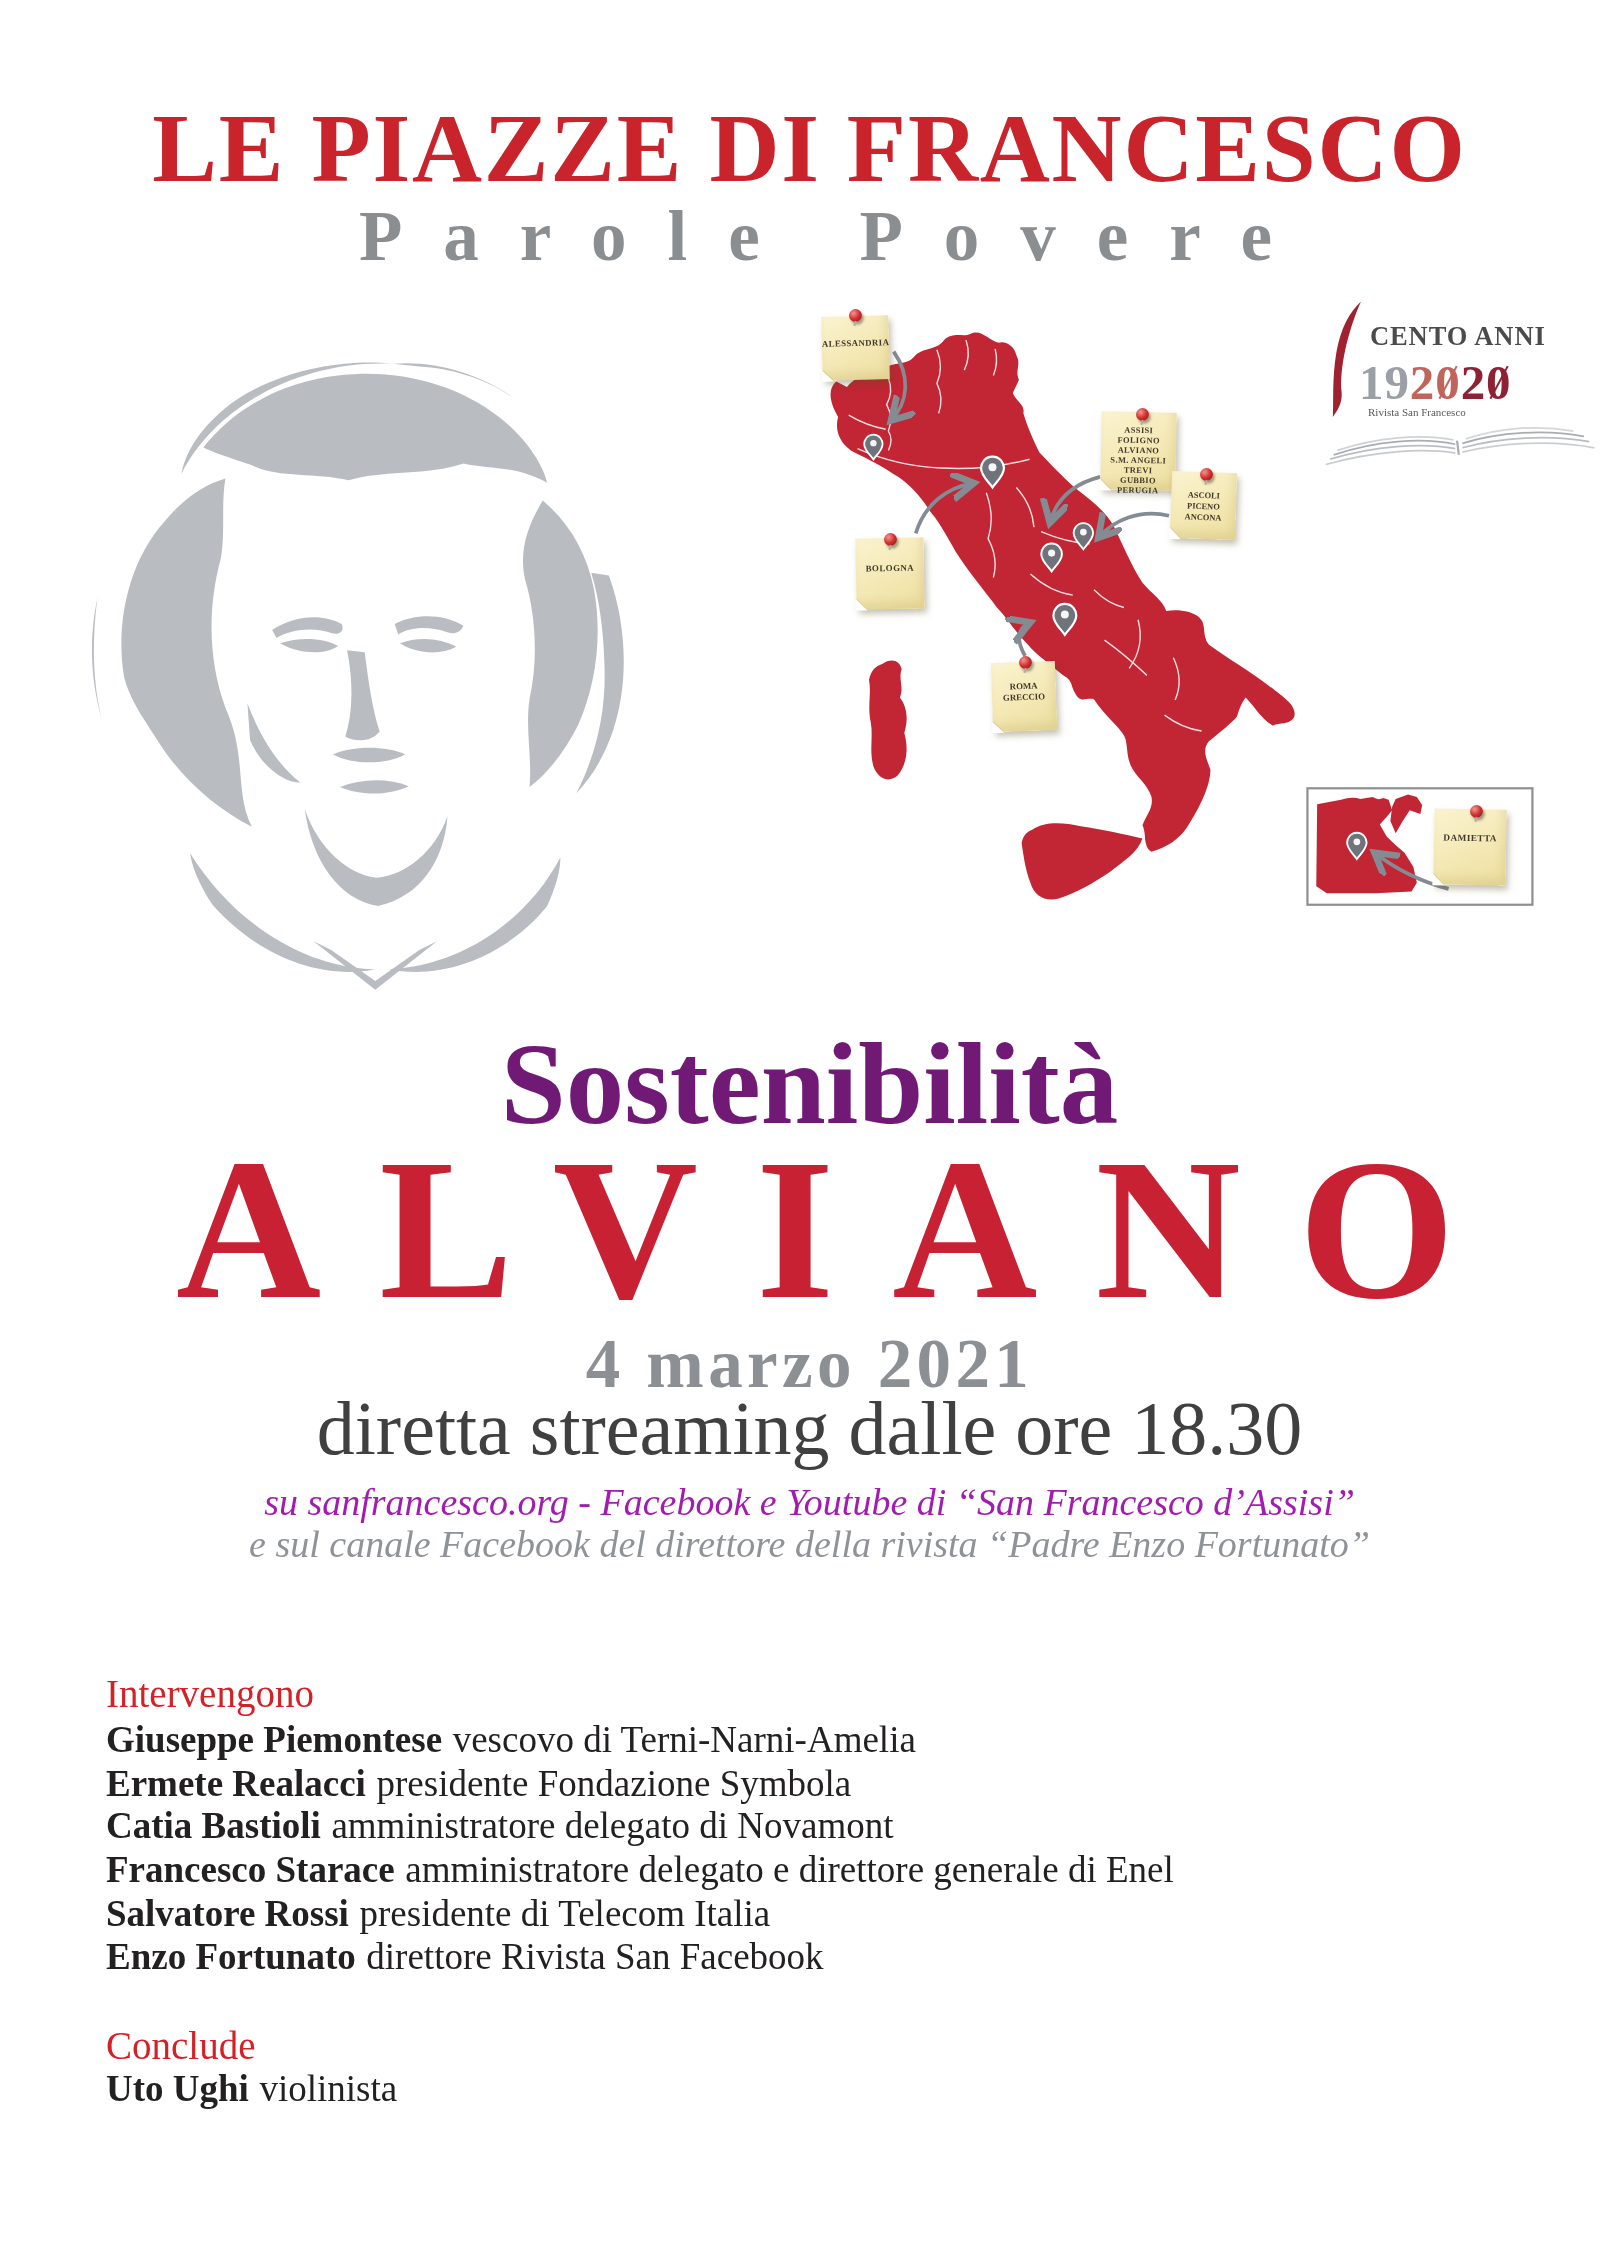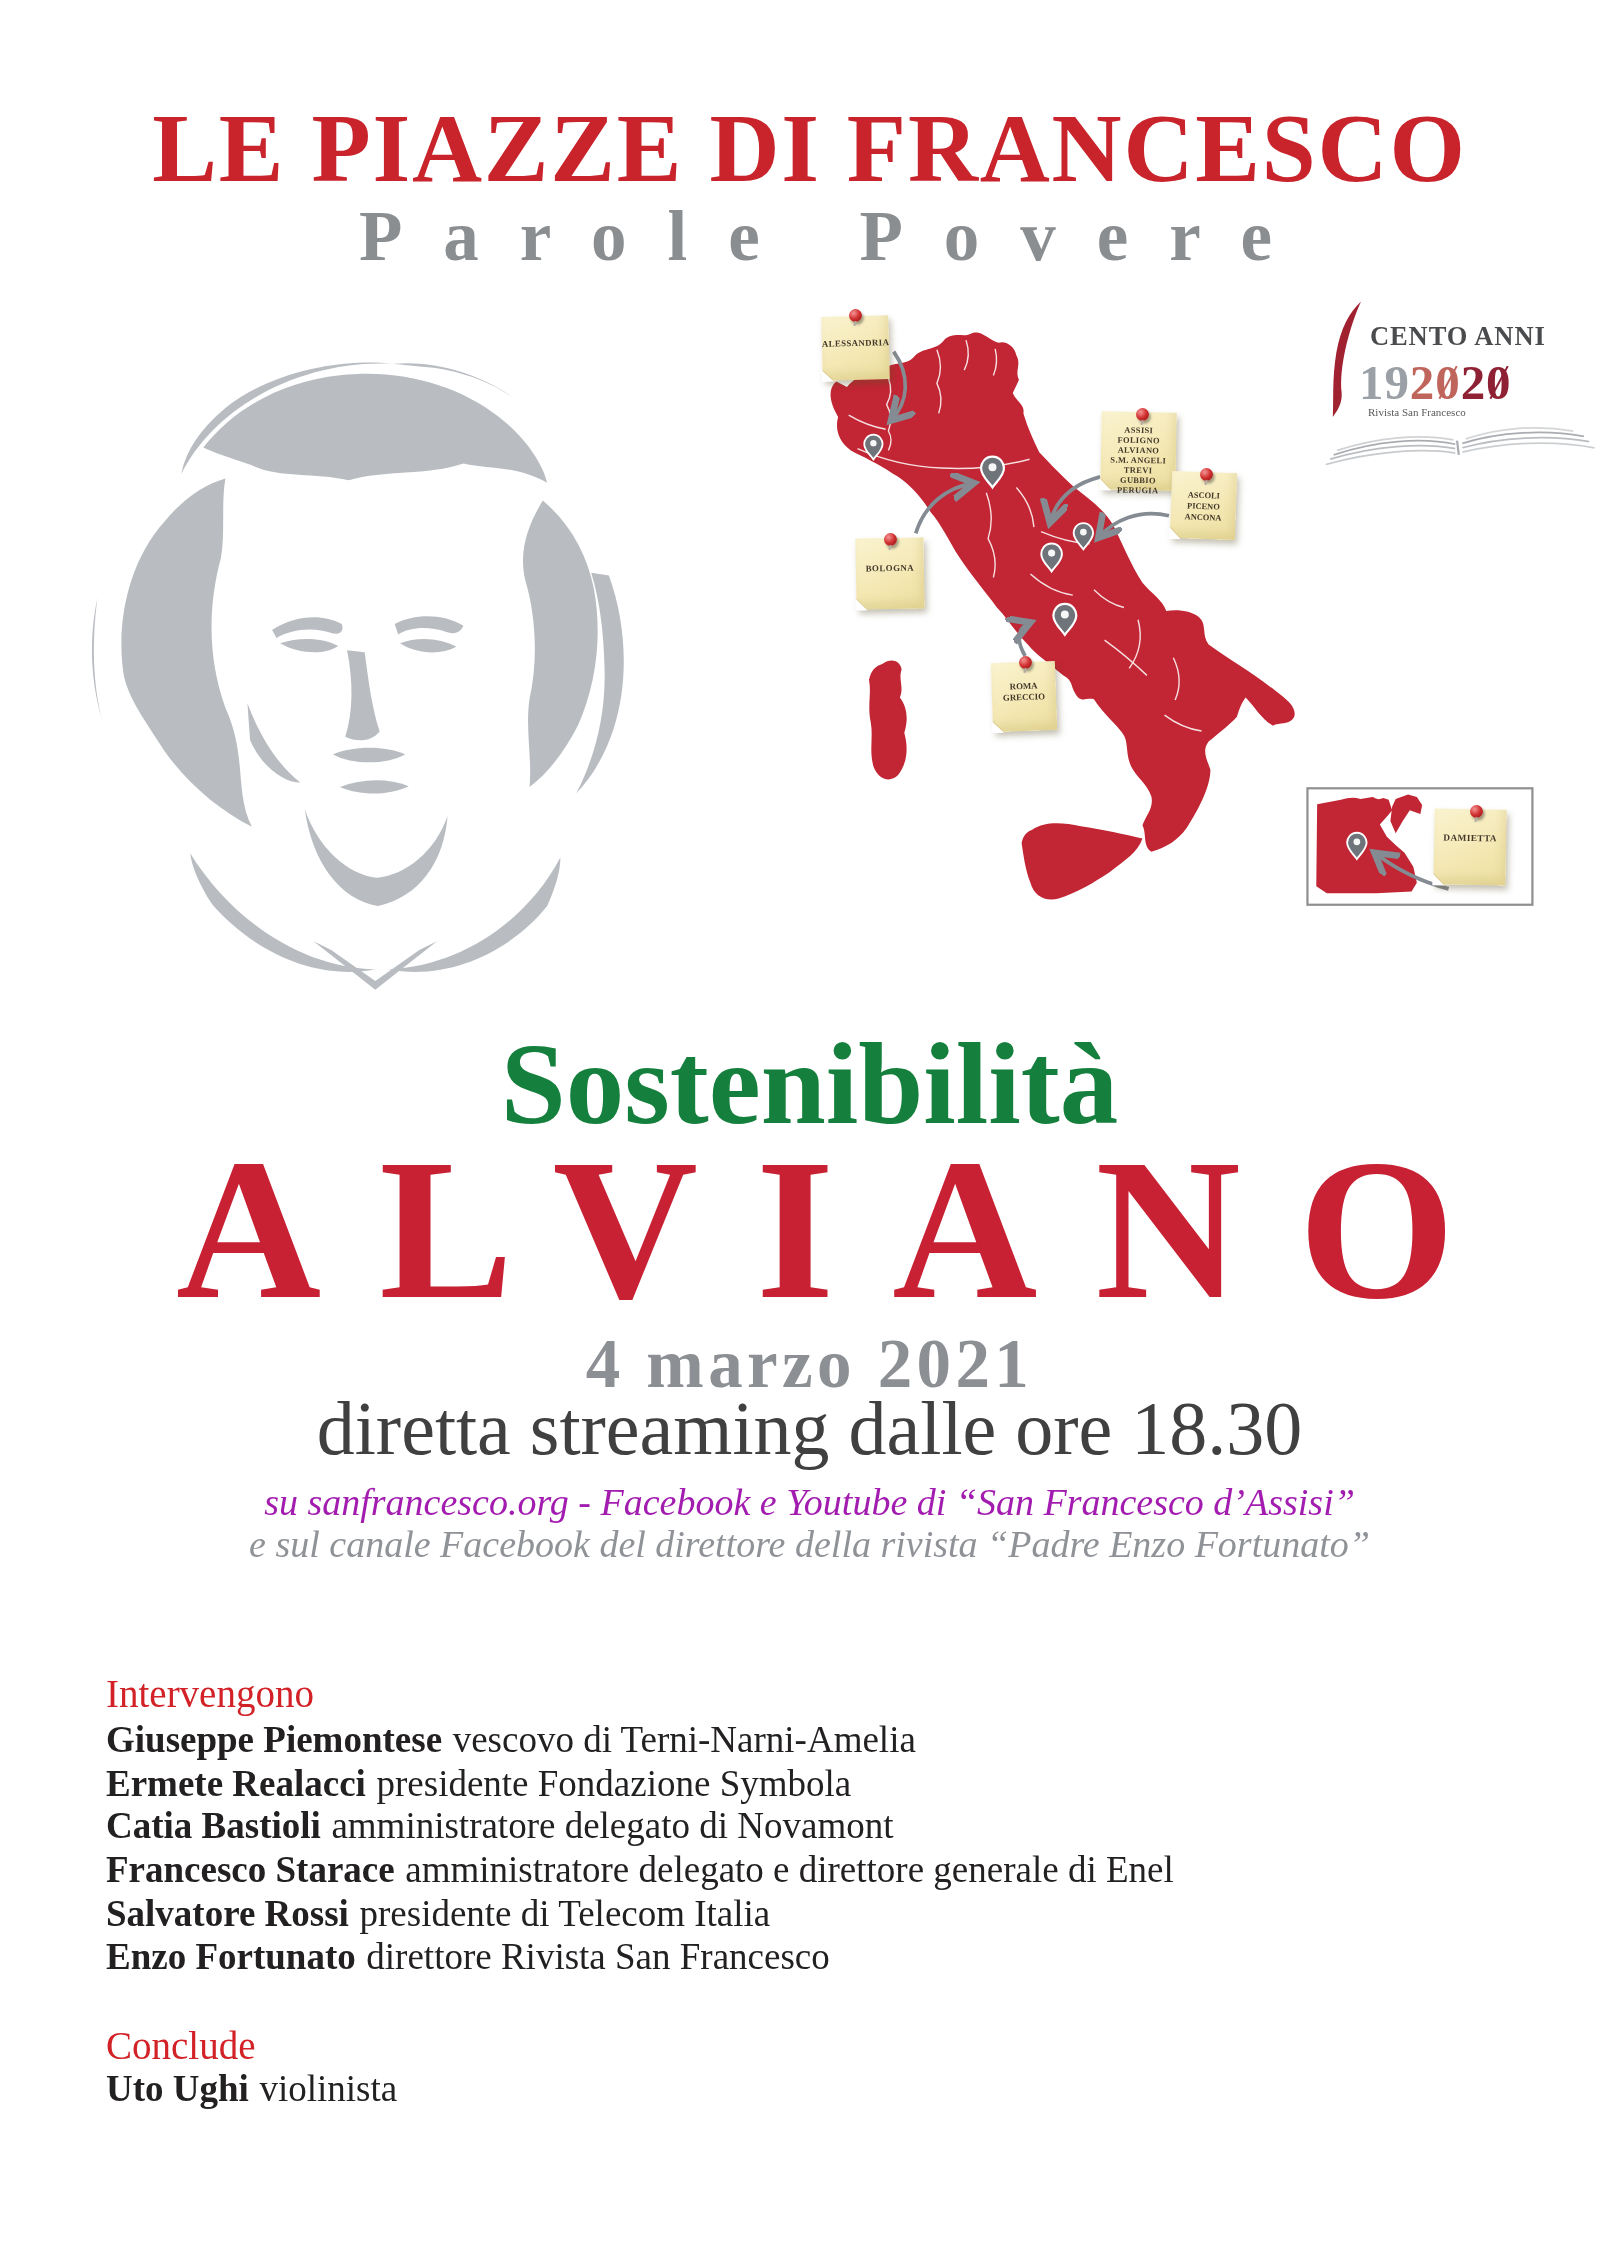--- a/index.html
+++ b/index.html
@@ -4,21 +4,21 @@
 <style>
   html,body{margin:0;padding:0;background:#ffffff;}
   .page{position:relative;width:1619px;height:2258px;background:#fff;overflow:hidden;
         font-family:"Liberation Serif", serif;}
   .abs{position:absolute;}
   .ctr{left:0;width:1619px;text-align:center;}
 
   
   .title{top:100px;font-size:97px;font-weight:700;letter-spacing:1.8px;color:#c9232b;line-height:1;}
   .subtitle{top:201px;font-size:71px;font-weight:700;letter-spacing:41px;padding-left:26.5px;color:#8b8e91;line-height:1;}
-  .theme{top:1025px;font-size:117px;font-weight:700;color:#15803d;line-height:1;}
+  .theme{top:1025px;font-size:117px;font-weight:700;color:#701a75;line-height:1;}
   .place{top:1129px;font-size:201px;font-weight:700;letter-spacing:58px;padding-left:35px;color:#c82134;line-height:1;}
   .date{top:1330px;font-size:69px;font-weight:700;letter-spacing:4.4px;color:#8c8f93;line-height:1;}
   .stream{top:1390px;font-size:76px;font-weight:400;color:#404040;line-height:1;}
   .det1{top:1482px;font-size:38px;font-style:italic;color:#a21caf;line-height:1.1;}
   .det2{top:1524px;font-size:38px;font-style:italic;color:#8f9296;line-height:1.1;}
 
   
   .spk{left:106px;font-size:37px;color:#232021;line-height:1.1;white-space:nowrap;}
   .red-h{font-size:39px;font-weight:400;color:#d32227;text-align:right;}
   .nm{font-weight:700;}
@@ -259,21 +259,21 @@
   <div class="abs spk" style="top:1806px;">
     <span class="nm">Catia Bastioli</span><span class="rl">amministratore delegato di Novamont</span>
   </div>
   <div class="abs spk" style="top:1850px;">
     <span class="nm">Francesco Starace</span><span class="rl">amministratore delegato e direttore generale di Enel</span>
   </div>
   <div class="abs spk" style="top:1894px;">
     <span class="nm">Salvatore Rossi</span><span class="rl">presidente di Telecom Italia</span>
   </div>
   <div class="abs spk" style="top:1937px;">
-    <span class="nm">Enzo Fortunato</span><span class="rl">direttore Rivista San Francesco</span>
+    <span class="nm">Enzo Fortunato</span><span class="rl">direttore Rivista San Facebook</span>
   </div>
 
   <div class="abs spk red-h" style="top:2025px;">Conclude</div>
   <div class="abs spk" style="top:2069px;">
     <span class="nm">Uto Ughi</span><span class="rl">violinista</span>
   </div>
 
 </div>
 
 

